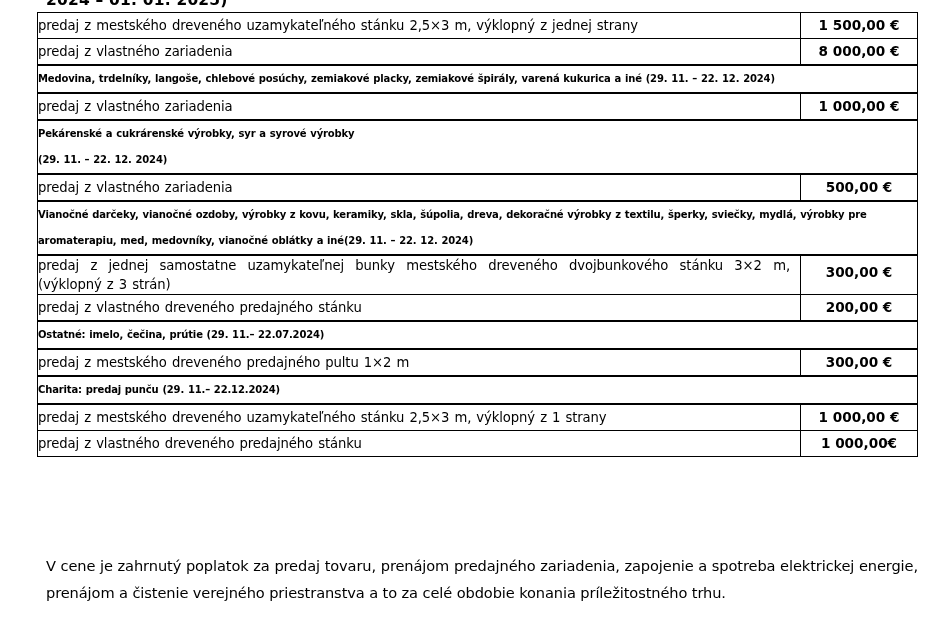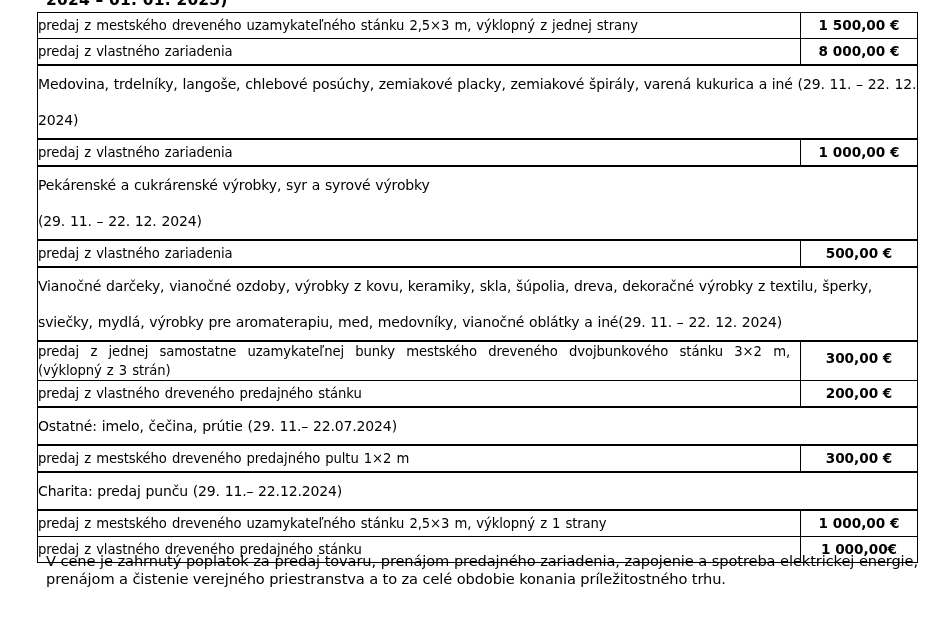--- a/index.html
+++ b/index.html
@@ -71,23 +71,23 @@
     padding: 2px 6px;
     white-space: nowrap;
   }
 
   
   tr.section > td {
     border-top: 2px solid #000;
     border-bottom: 2px solid #000;
   }
   .cell-section {
-    font-size: 14px;
-    font-weight: normal;
-    line-height: 36px;
+    font-size: 10px;
+    font-weight: bold;
+    line-height: 26px;
     padding: 3px 8px 4px 9px;
     letter-spacing: -0.15px;
     word-spacing: 0.5px;
   }
 
   
   .cell-desc.two-line {
     line-height: 19px;
     white-space: normal;
     text-align: justify;
@@ -99,21 +99,21 @@
     padding-top: 4px;
   }
 
   
   .closing {
     position: absolute;
     left: 46px;
     top: 552px;
     width: 872px;
     font-size: 14.6px;
-    line-height: 18px;
+    line-height: 27px;
     text-align: justify;
     text-align-last: left;
     letter-spacing: -0.1px;
   }
 </style>
 </head>
 <body>
 
 <div class="page">
 

